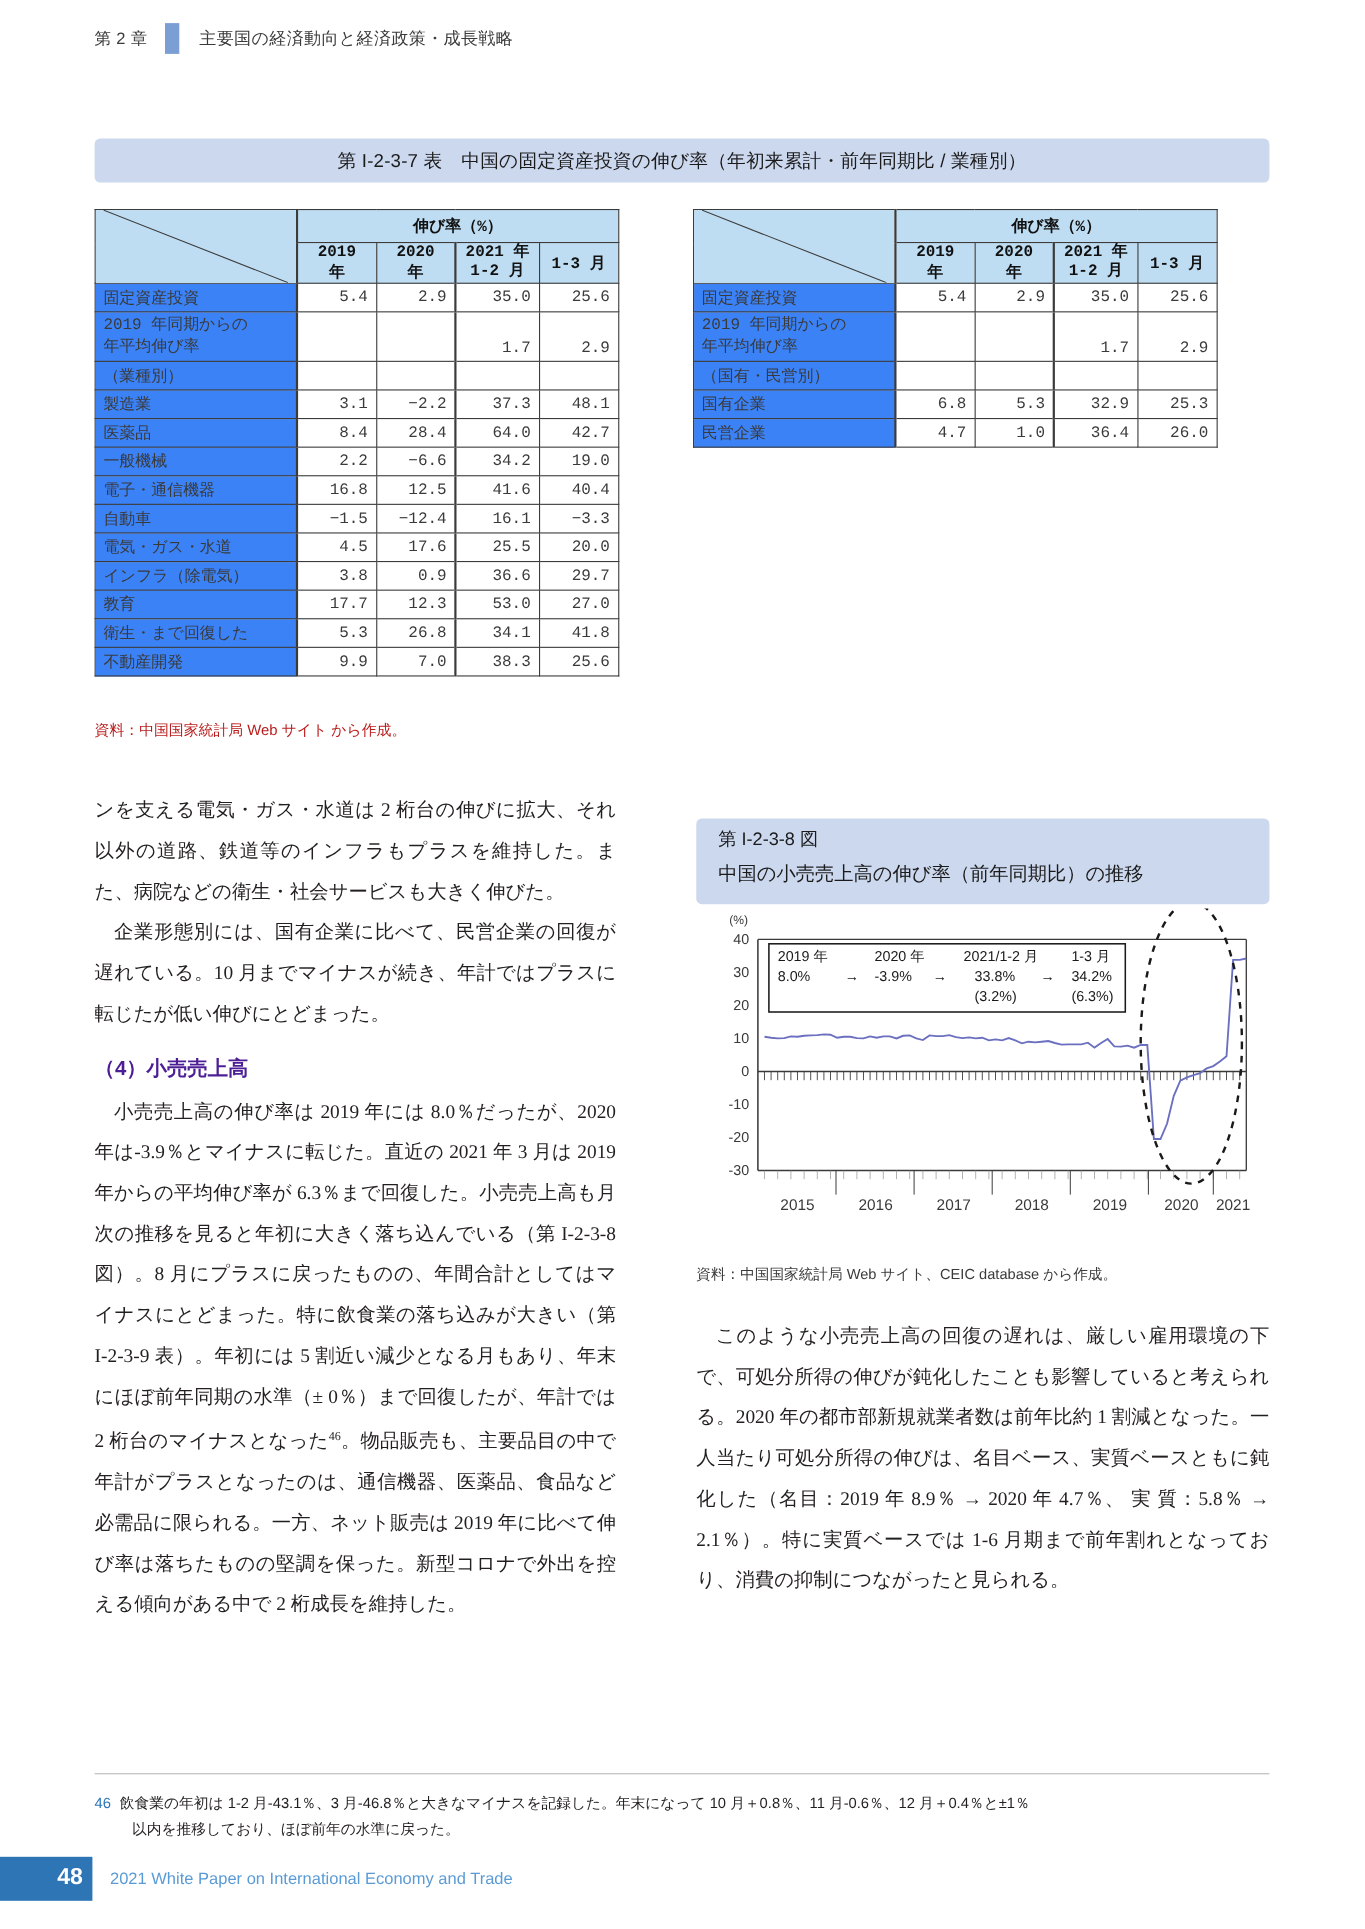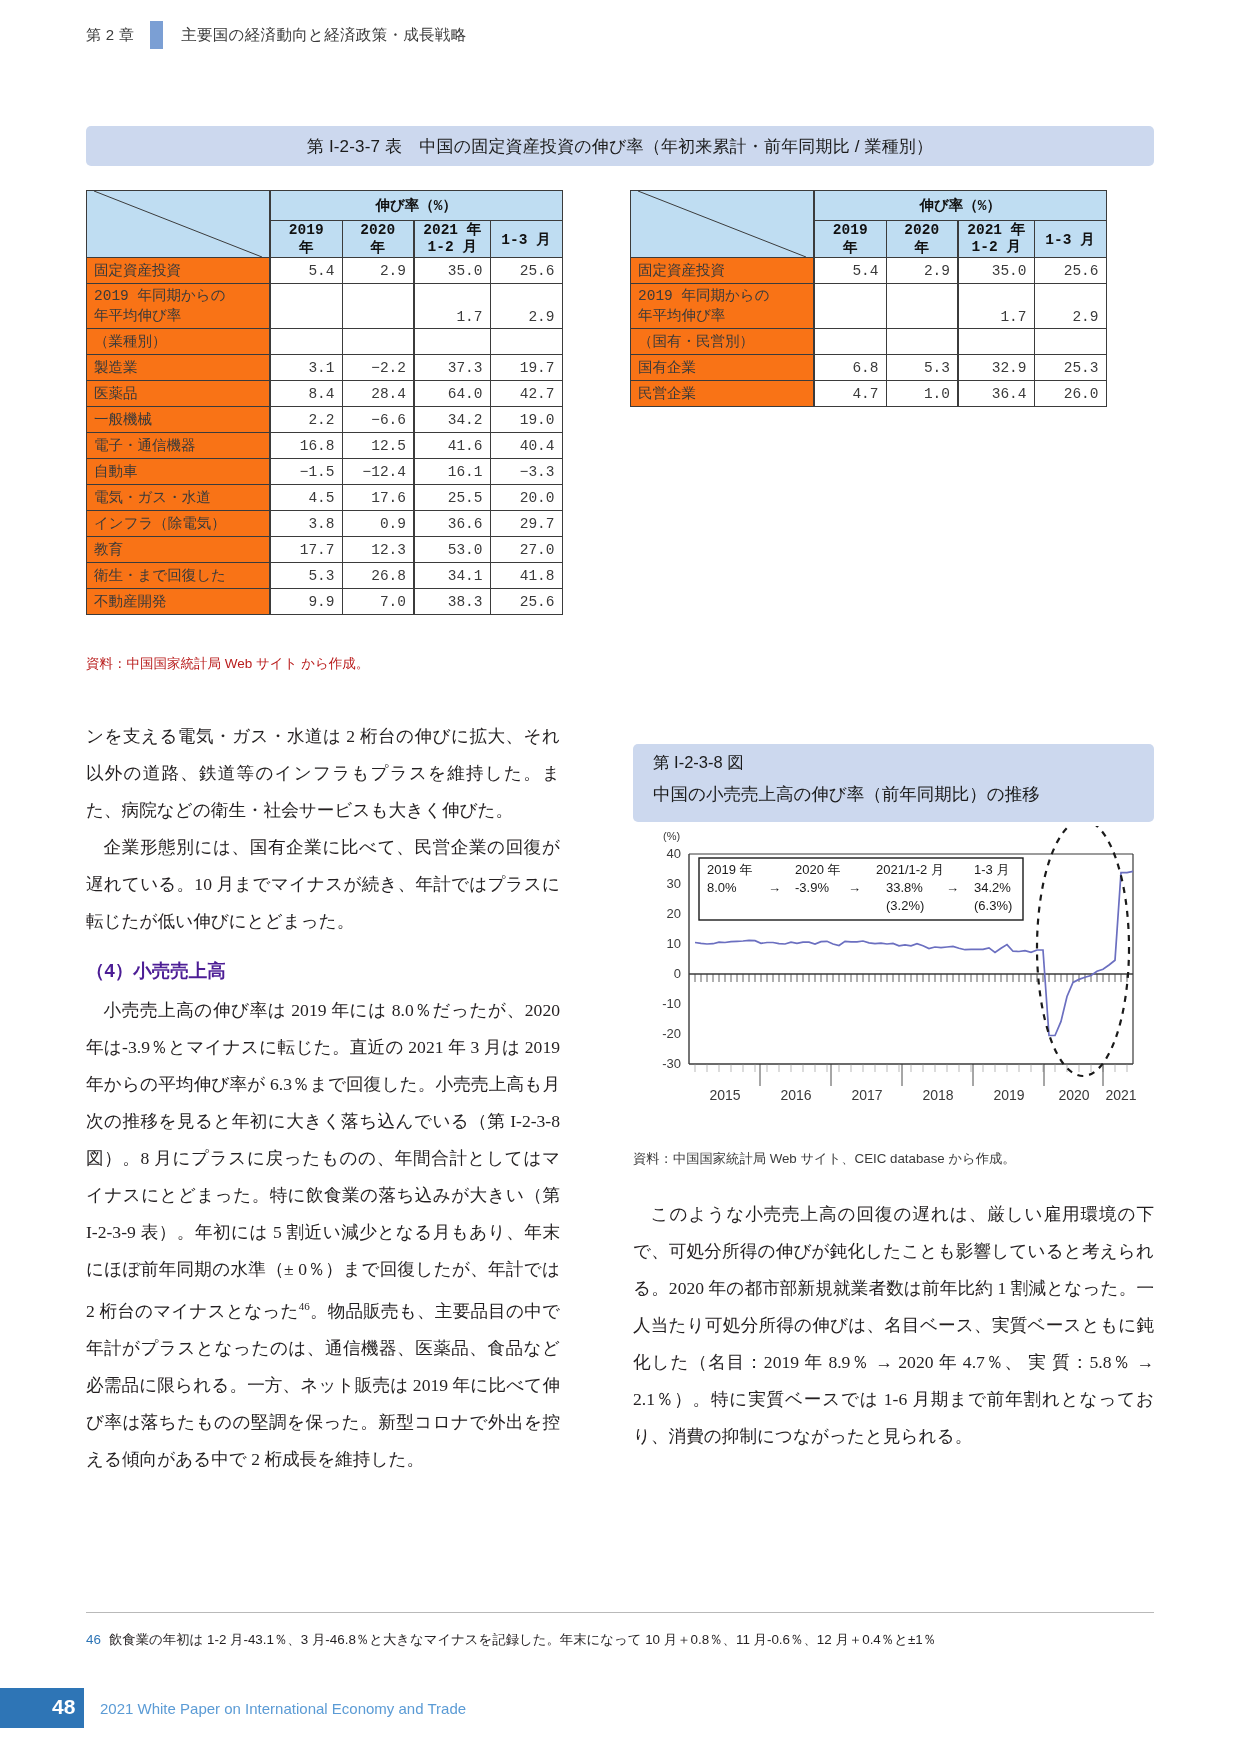--- a/index.html
+++ b/index.html
@@ -33,21 +33,21 @@
   table.fx td,table.fx th{
     border:1px solid #3b3b3b;
     font-weight:normal;
     font-size:14.5px;
     color:#3a3a3a;
     padding:0 7px;
     height:26px;
     box-sizing:border-box;
   }
   table.fx th{background:#bfddf2;color:#111;font-weight:bold;text-align:center;font-size:14.5px;}
-  table.fx td.lbl{background:#f97316;text-align:left;color:#3a3a3a;}
+  table.fx td.lbl{background:#3b82f6;text-align:left;color:#3a3a3a;}
   table.fx td.num{text-align:right;background:#fff;}
   .corner{background:#bfddf2;position:relative;padding:0;}
   .corner svg{display:block;}
   .thick-l{border-left:2.5px solid #3b3b3b !important;}
   .tbl-note{
     position:absolute;
     font-family:"Liberation Sans","DejaVu Sans",sans-serif;
     font-size:13.5px;color:#b91c1c;
   }
 
@@ -147,21 +147,21 @@
         <td class="num thick-l"></td>
         <td class="num"></td>
         <td class="num thick-l"></td>
         <td class="num"></td>
       </tr>
       <tr>
         <td class="lbl">製造業</td>
         <td class="num thick-l">3.1</td>
         <td class="num">−2.2</td>
         <td class="num thick-l">37.3</td>
-        <td class="num">19.7</td>
+        <td class="num">48.1</td>
       </tr>
       <tr>
         <td class="lbl">医薬品</td>
         <td class="num thick-l">8.4</td>
         <td class="num">28.4</td>
         <td class="num thick-l">64.0</td>
         <td class="num">42.7</td>
       </tr>
       <tr>
         <td class="lbl">一般機械</td>
@@ -483,19 +483,20 @@
 
   <div class="fig-note" style="top:1149px;">資料：中国国家統計局 Web サイト、CEIC database から作成。</div>
 
   <div class="col" style="left:633px;top:1196px;width:521px;">
     <p>このような小売売上高の回復の遅れは、厳しい雇用環境の下で、可処分所得の伸びが鈍化したことも影響していると考えられる。2020 年の都市部新規就業者数は前年比約 1 割減となった。一人当たり可処分所得の伸びは、名目ベース、実質ベースともに鈍化した（名目：2019 年 8.9％ → 2020 年 4.7％、 実 質：5.8％ → 2.1％）。特に実質ベースでは 1-6 月期まで前年割れとなっており、消費の抑制につながったと見られる。</p>
   </div>
 
   <div class="fn-rule"></div>
   <div class="fnblk">
     <span class="num">46</span><span>飲食業の年初は 1-2 月-43.1％、3 月-46.8％と大きなマイナスを記録した。年末になって 10 月＋0.8％、11 月-0.6％、12 月＋0.4％と±1％</span>
+    <span class="ind">以内を推移しており、ほぼ前年の水準に戻った。</span>
   </div>
 
   <div class="pgtab"></div>
   <div class="pgno">48</div>
   <div class="pgttl">2021 White Paper on International Economy and Trade</div>
 
 </div>
 
 </body></html>

